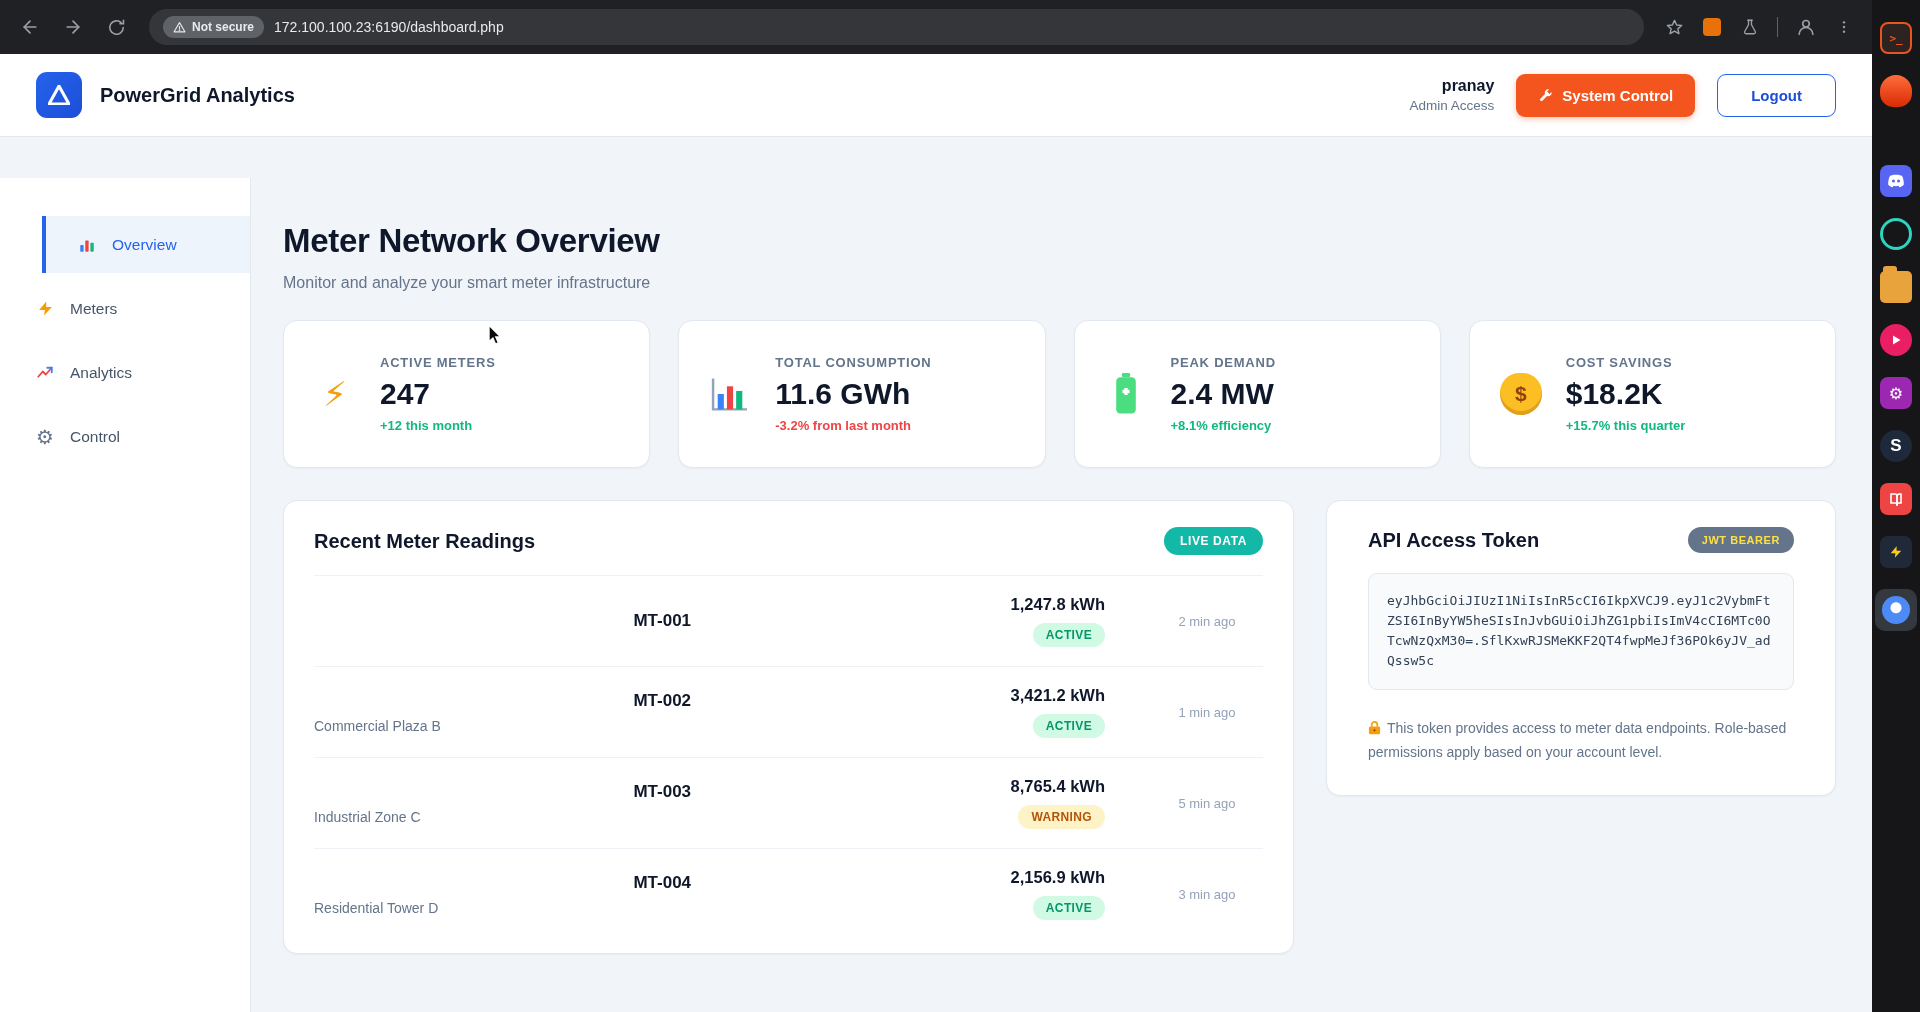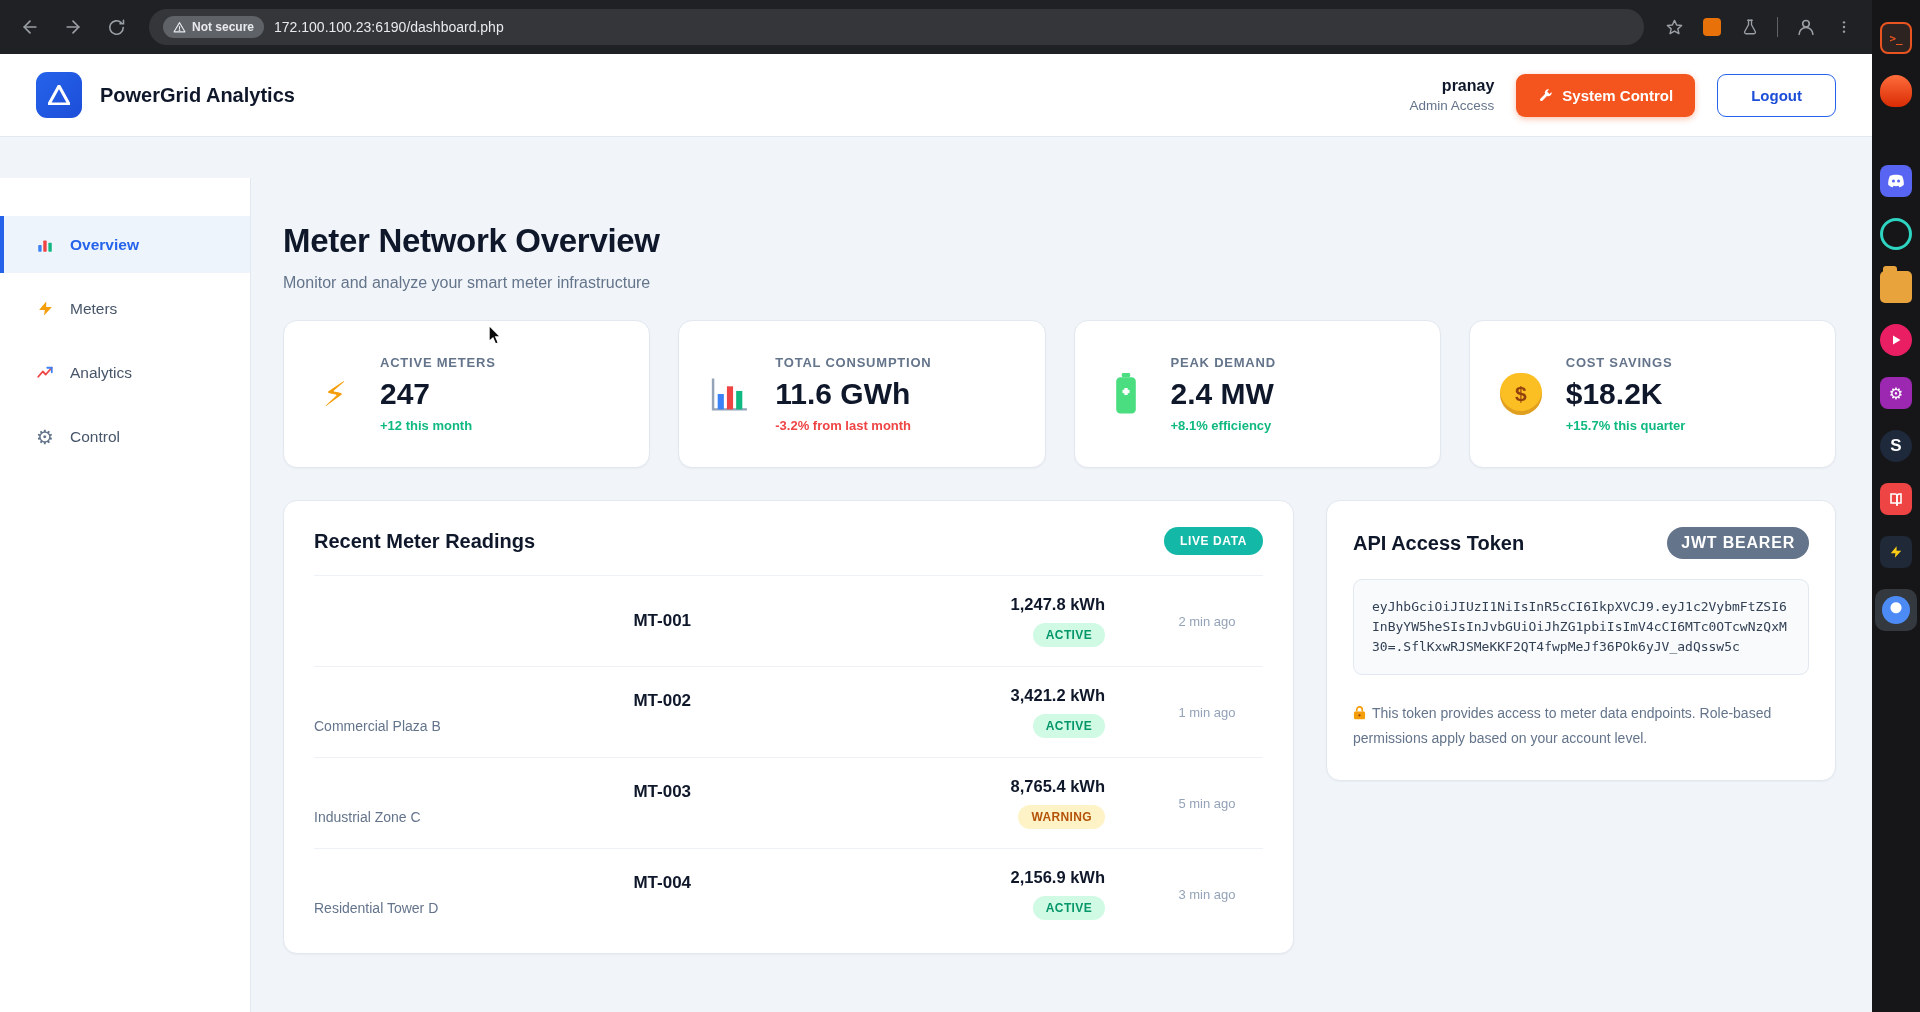--- a/index.html
+++ b/index.html
@@ -38,21 +38,21 @@
     font-size:15px; font-weight:700; border:none; border-radius:9px; padding:13px 22px; cursor:pointer;
     box-shadow:0 2px 6px rgba(244,84,29,.35); font-family:inherit; }
   .btn-logout { background:#ffffff; color:#1d4ed8; font-size:15px; font-weight:600;
     border:1.5px solid #2563eb; border-radius:9px; padding:12px 33px; cursor:pointer; font-family:inherit; }
 
   .app-body { flex:1; display:flex; min-height:0; }
   .sidebar { width:251px; background:#ffffff; border-right:1px solid #e2e8f0; padding-top:38px;
     flex:0 0 auto; }
   .nav-item { height:57px; display:flex; align-items:center; gap:14px; padding-left:30px;
     color:#475569; font-size:15.5px; cursor:pointer; border-left:4px solid transparent; margin-bottom:7px; }
-  .nav-item.active { background:#eef4fc; border-left-color:#2563eb; color:#2563eb; font-weight:700; }
+  .nav-item.active { background:#eef4fc; border-left-color:#2563eb; color:#2563eb; font-weight:400;margin-left:42px; }
   .nav-ico { width:22px; display:flex; justify-content:center; font-size:18px; }
 
   .content { flex:1; padding:44px 36px 0 32px; min-width:0; position:relative; overflow:hidden; }
   .page-title { font-size:33px; font-weight:800; color:#0f172a; letter-spacing:-0.3px; }
   .page-subtitle { font-size:16px; color:#64748b; margin-top:14px; }
 
   .stats-row { display:flex; gap:28px; margin-top:28px; }
   .stat-card { flex:1; background:#ffffff; border:1px solid #e2e8f0; border-radius:14px;
     padding:24px 26px; display:flex; align-items:center; gap:20px; min-height:148px;
     box-shadow:0 1px 2px rgba(15,23,42,.04); }
@@ -67,35 +67,35 @@
     box-shadow:inset 0 -4px 0 rgba(146,64,14,.25); }
 
   .panels-row { display:flex; gap:32px; margin-top:32px; align-items:flex-start; }
   .card { background:#ffffff; border:1px solid #e2e8f0; border-radius:14px;
     box-shadow:0 1px 2px rgba(15,23,42,.04); }
   .readings-card { flex:1; min-width:0; padding:0 30px 14px; }
   .card-head { display:flex; align-items:center; justify-content:space-between; padding:26px 0 20px; }
   .card-title { font-size:20px; font-weight:800; color:#0f172a; }
   .badge-live { background:#14b8a6; color:#fff; font-size:12px; font-weight:800; letter-spacing:.05em;
     border-radius:999px; padding:7px 16px; }
-  .badge-jwt { background:#64748b; color:#ffffff; font-size:16px; font-weight:800; letter-spacing:.05em;
+  .badge-jwt { background:#64748b; color:#fde047; font-size:11px; font-weight:800; letter-spacing:.05em;
     border-radius:999px; padding:7px 14px; }
   .reading-row { display:flex; align-items:center; border-top:1px solid #eef2f6; padding:19px 0; }
   .r-left { flex:1; min-width:0; }
   .r-id { font-size:17px; font-weight:800; color:#0f172a;text-align:center; }
   .r-loc { font-size:14px; color:#64748b; margin-top:7px; }
   .r-mid { text-align:right; margin-right:46px; }
   .r-val { font-size:16.5px; font-weight:800; color:#0f172a; }
   .pill { display:inline-block; margin-top:9px; border-radius:999px; padding:5px 13px;
     font-size:12px; font-weight:800; letter-spacing:.03em; }
   .pill-active { background:#d1fae5; color:#059669; }
   .pill-warning { background:#fef3c7; color:#b45309; }
   .r-time { width:112px; text-align:center; font-size:13px; color:#94a3b8; flex:0 0 auto; }
 
-  .token-card { width:510px; flex:0 0 auto; padding:0 26px 30px; }
+  .token-card { width:510px; flex:0 0 auto; padding:0 41px 30px; }
   .token-box { background:#f8fafc; border:1px solid #e2e8f0; border-radius:9px; padding:17px 18px;
     font-family:"DejaVu Sans Mono", monospace; font-size:13px; line-height:1.55; color:#334155;
     word-break:break-all; }
   .token-note { margin-top:26px; font-size:14px; color:#64748b; line-height:1.75; }
   .lock-ico { display:inline-block; vertical-align:-2px; margin-right:6px; }
 
   
   .os-taskbar { width:48px; background:#161618; display:flex; flex-direction:column; align-items:center;
     padding-top:22px; gap:21px; flex:0 0 auto; }
   .tb-ico { width:32px; height:32px; border-radius:8px; display:flex; align-items:center;

